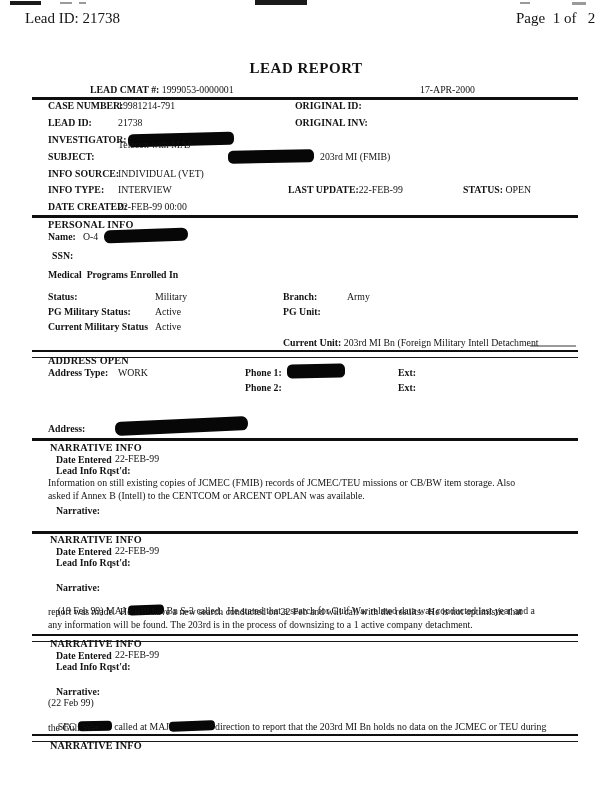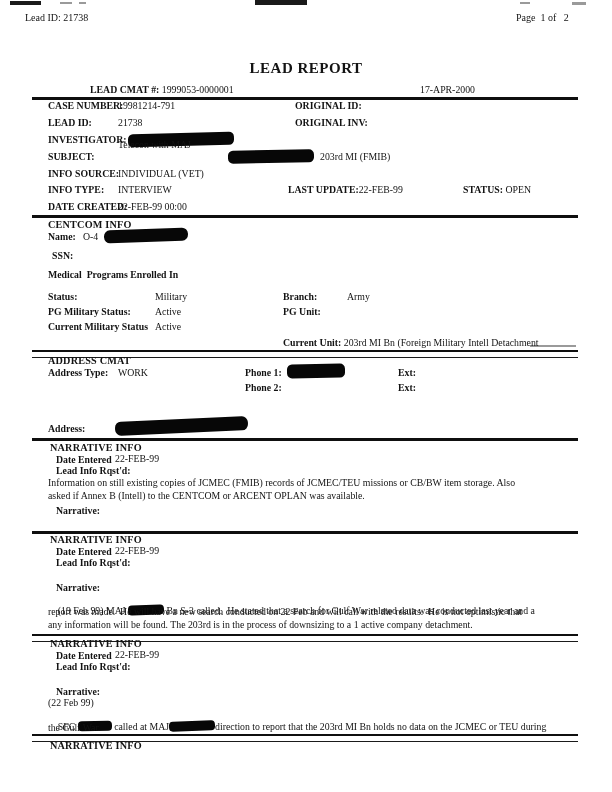--- a/index.html
+++ b/index.html
@@ -2,21 +2,21 @@
 <html><head>
 <meta charset="utf-8">
 <style>
   html,body { margin:0; padding:0; background:#ffffff; }
   .page {
     position:relative; width:612px; height:792px; background:#ffffff;
     font-family:"Liberation Serif", serif; color:#131313; overflow:hidden;
   }
   .abs { position:absolute; }
   .t  { font-size:9.8px; line-height:12px; white-space:pre; }
-  .sm { font-size:10px; }
+  .sm { font-size:15px; }
   .b  { font-weight:bold; }
   .sec { font-size:10.2px; font-weight:bold; letter-spacing:.2px; }
   .title { font-size:15px; font-weight:bold; letter-spacing:.5px; width:100%; text-align:center; }
   .rule { position:absolute; left:32px; width:546px; height:2.6px; background:#0f0f0f; }
   .rule-dbl { height:4.5px; background:transparent; border-top:2.4px solid #0f0f0f; border-bottom:1.3px solid #1a1a1a; }
   .redact { position:absolute; background:#070707; border-radius:5px; }
   .redact-inline { display:inline-block; background:#070707; border-radius:4px; height:10px; vertical-align:-1px; }
   .artifact { position:absolute; background:#1a1a1a; }
   .artifact.faint { background:#9a9a9a; }
 </style>
@@ -65,21 +65,21 @@
   <span class="abs t b" style="left:48px;top:184px;">INFO TYPE:</span>
   <span class="abs t" style="left:118px;top:184px;">INTERVIEW</span>
   <span class="abs t" style="left:288px;top:184px;"><span class="b">LAST UPDATE:</span><span>22-FEB-99</span></span>
   <span class="abs t" style="left:463px;top:184px;"><span class="b">STATUS:</span> <span>OPEN</span></span>
 
   <span class="abs t b" style="left:48px;top:201px;">DATE CREATED:</span>
   <span class="abs t" style="left:118px;top:201px;">22-FEB-99 00:00</span>
 
   <div class="rule" style="top:215px;"></div>
 
-  <span class="abs sec" style="left:48px;top:219px;">CENTCOM INFO</span>
+  <span class="abs sec" style="left:48px;top:219px;">PERSONAL INFO</span>
   <span class="abs t b" style="left:48px;top:231px;">Name:</span>
   <span class="abs t" style="left:83px;top:231px;">O-4</span>
   <div class="redact" style="left:104px;top:229px;width:84px;height:13px;transform:rotate(-2deg);border-radius:6px;"></div>
 
   <span class="abs t b" style="left:52px;top:250px;">SSN:</span>
 
   <span class="abs t b" style="left:48px;top:269px;">Medical  Programs Enrolled In</span>
 
   <span class="abs t b" style="left:48px;top:291px;">Status:</span>
   <span class="abs t" style="left:155px;top:291px;">Military</span>
@@ -90,21 +90,21 @@
   <span class="abs t" style="left:155px;top:306px;">Active</span>
   <span class="abs t b" style="left:283px;top:306px;">PG Unit:</span>
 
   <span class="abs t b" style="left:48px;top:321px;">Current Military Status</span>
   <span class="abs t" style="left:155px;top:321px;">Active</span>
 
   <span class="abs t" style="left:283px;top:337px;"><span class="b">Current Unit:</span><span> 203rd MI Bn (Foreign Military Intell Detachment</span></span>
 
   <div class="rule rule-dbl" style="top:350px;"></div>
 
-  <span class="abs sec" style="left:48px;top:355px;">ADDRESS CMAT</span>
+  <span class="abs sec" style="left:48px;top:355px;">ADDRESS OPEN</span>
   <span class="abs t b" style="left:48px;top:367px;">Address Type:</span>
   <span class="abs t" style="left:118px;top:367px;">WORK</span>
   <span class="abs t b" style="left:245px;top:367px;">Phone 1:</span>
   <div class="redact" style="left:287px;top:364px;width:58px;height:14px;transform:rotate(-1deg);"></div>
   <span class="abs t b" style="left:398px;top:367px;">Ext:</span>
 
   <span class="abs t b" style="left:245px;top:382px;">Phone 2:</span>
   <span class="abs t b" style="left:398px;top:382px;">Ext:</span>
 
   <span class="abs t b" style="left:48px;top:423px;">Address:</span>

